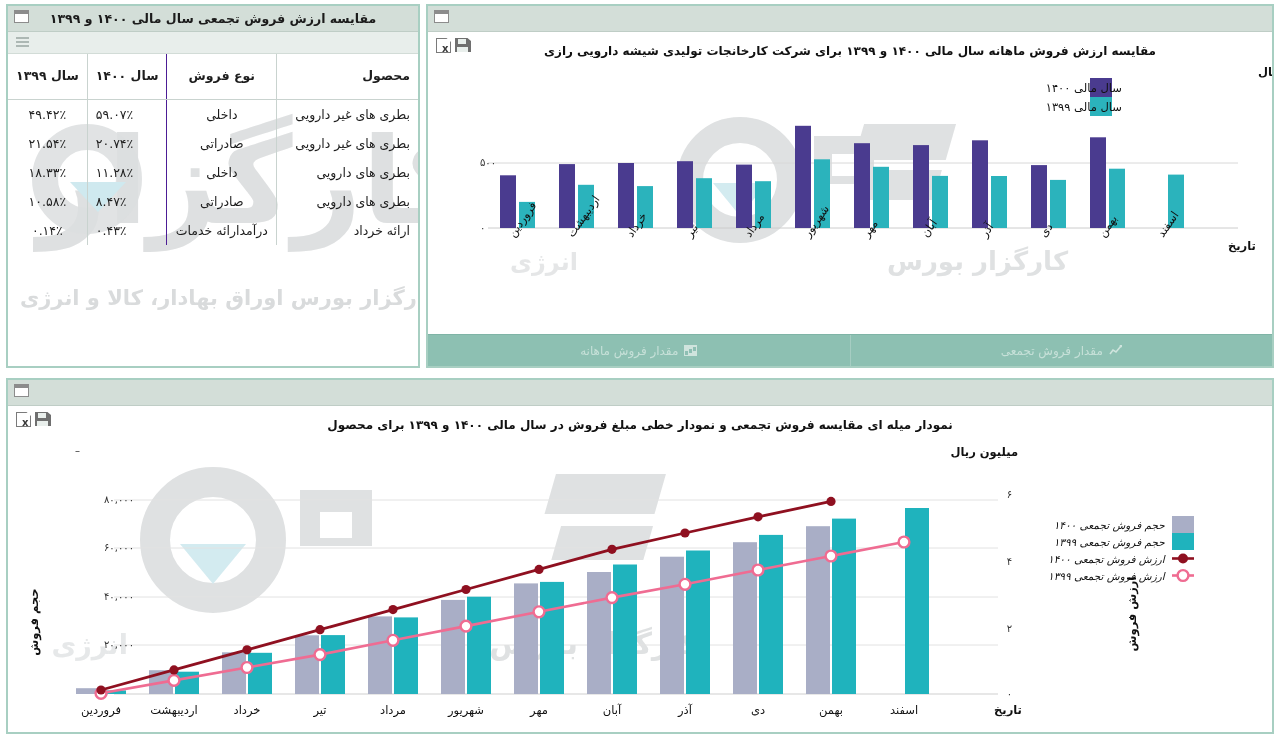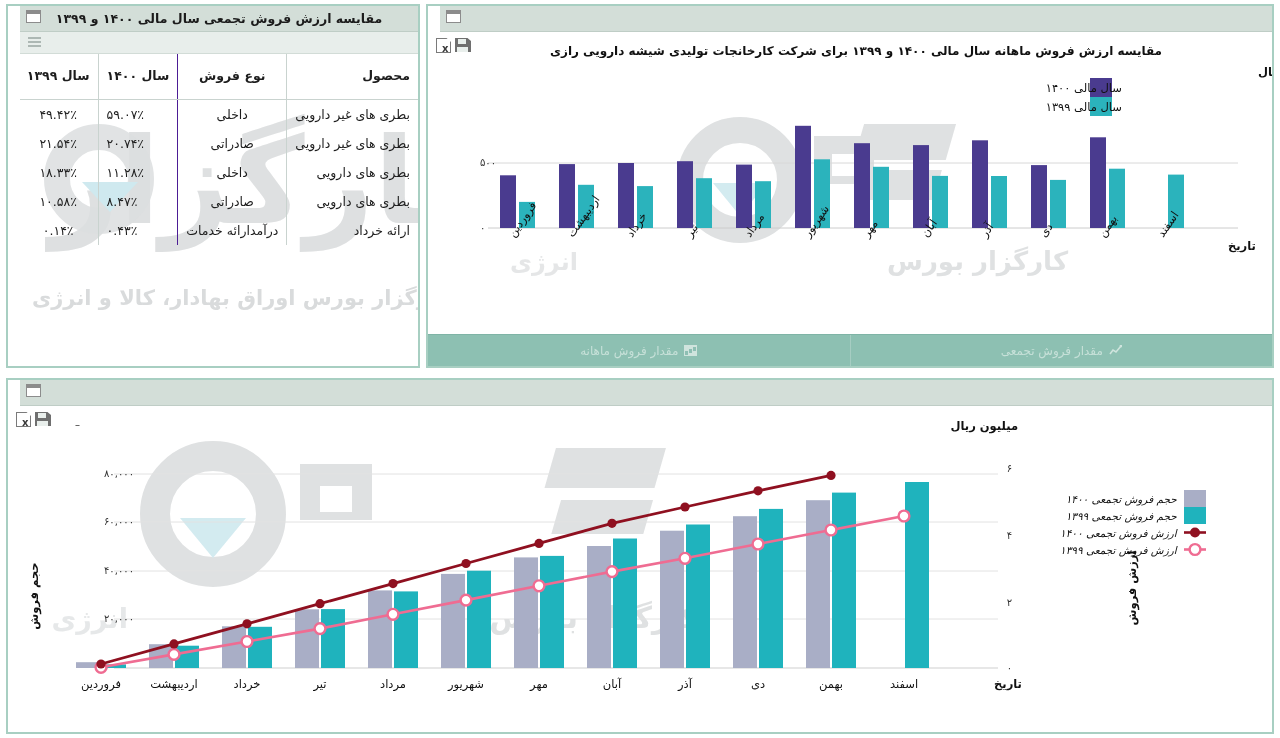--- a/index.html
+++ b/index.html
@@ -6,21 +6,21 @@
   * { box-sizing: border-box; margin: 0; padding: 0; }
   html, body {
     width: 1280px; height: 738px;
     background: #ffffff;
     font-family: "DejaVu Sans", "Liberation Sans", sans-serif;
     overflow: hidden;
   }
   #root { position: relative; width: 1280px; height: 738px; background:#fff; }
 
   
-  .panel { position: absolute; background: #ffffff; border: 2px solid #a8cfc2; padding-left: 12px; }
+  .panel { position: absolute; background: #ffffff; border: 2px solid #a8cfc2; }
   .panel-titlebar {
     height: 26px; background: #d3ded8; border-bottom: 1px solid #bfcdc6;
     display: flex; align-items: center; position: relative;
   }
   .panel-titlebar .tb-title {
     flex: 1; text-align: center; font-size: 12.5px; font-weight: bold; color: #1b1b1b;
     padding: 0 26px; white-space: nowrap; overflow: hidden;
   }
   .win-icon {
     position: absolute; top: 4px; left: 6px; width: 15px; height: 13px;
@@ -326,20 +326,21 @@
           <span class="s-body"></span>
           <span class="s-top"></span>
           <span class="s-bot"></span>
         </span>
       <span class="ico-xls">
           <span class="p-body"></span>
           <span class="p-x">x</span>
         </span>
     </div>
 
+    <div class="chart-title">نمودار میله ای مقایسه فروش تجمعی و نمودار خطی مبلغ فروش در سال مالی ۱۴۰۰ و ۱۳۹۹ برای محصول</div>
 
     <div class="panel-body" style="height:300px;">
       <svg width="1264" height="300" viewBox="0 0 1264 300">
 
         <g opacity="0.9">
           <circle cx="205" cy="108" r="58" fill="none" stroke="#dcdedf" stroke-width="30"></circle>
           <polygon points="172,112 238,112 205,152" fill="#cfe9ef"></polygon>
           <rect x="292" y="58" width="72" height="56" fill="#dcdedf"></rect>
           <rect x="312" y="80" width="32" height="26" fill="#ffffff"></rect>
           <rect x="560" y="42" width="110" height="40" fill="#dcdedf" transform="skewX(-16)"></rect>

